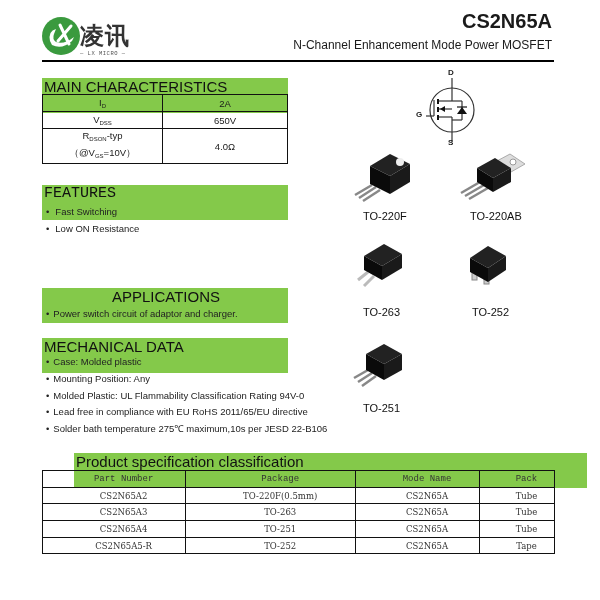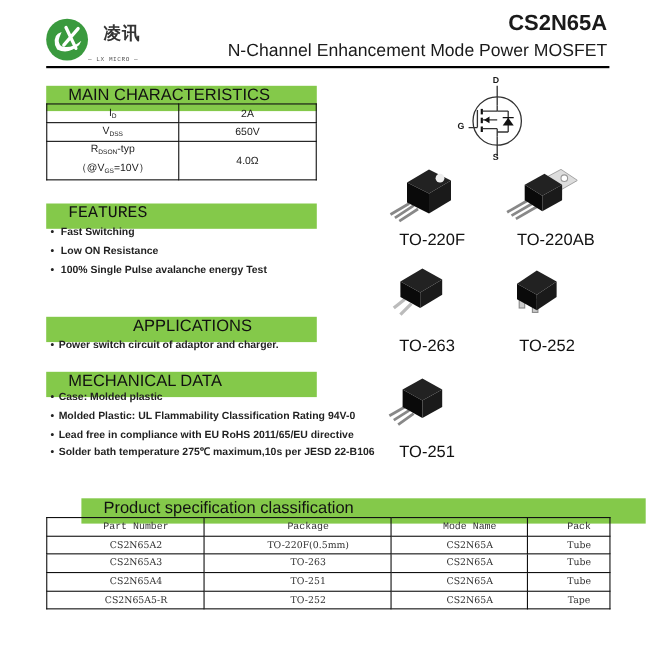--- a/index.html
+++ b/index.html
@@ -1,43 +1,43 @@
 <!DOCTYPE html>
 <html><head>
 <meta charset="utf-8">
 <style>
   * { box-sizing: border-box; margin: 0; padding: 0; }
   html, body { width: 600px; height: 600px; background: #ffffff; overflow: hidden; }
   body { position: relative; font-family: "Liberation Sans", sans-serif; color: #1a1a1a; }
 
   .logo { position: absolute; left: 42px; top: 17px; width: 100px; height: 44px; }
   .logo-circle { position: absolute; left: 0; top: 0; width: 38px; height: 38px; border-radius: 50%; background: #3a9a3e; }
-  .logo-cn { position: absolute; left: 52px; top: 3px; font-family: "DejaVu Serif", serif; font-size: 16px; font-weight: bold; color: #333; letter-spacing: 1px; }
+  .logo-cn { position: absolute; left: 38px; top: 3px; font-family: "DejaVu Serif", serif; font-size: 24px; font-weight: bold; color: #333; letter-spacing: 1px; }
   .logo-en { position: absolute; left: 38px; top: 33px; font-family: "Liberation Mono", monospace; font-size: 5.5px; color: #555; letter-spacing: 0.5px; white-space: nowrap; }
 
   .doc-title { position: absolute; right: 48px; top: 10px; font-size: 20px; font-weight: bold; color: #1a1a1a; }
-  .doc-subtitle { position: absolute; right: 48px; top: 38px; font-size: 16px; color: #1a1a1a; }
+  .doc-subtitle { position: absolute; right: 48px; top: 38px; font-size: 12px; color: #1a1a1a; }
   .header-rule { position: absolute; left: 42px; top: 60px; width: 512px; height: 2px; background: #000; }
 
-  .sec-head { position: absolute; left: 42px; width: 246px; height: 23px; background: #84c94a; font-size: 15px; line-height: 17px; color: #111; padding-left: 20px; white-space: nowrap; overflow: hidden; }
+  .sec-head { position: absolute; left: 42px; width: 246px; height: 35px; background: #84c94a; font-size: 15px; line-height: 17px; color: #111; padding-left: 2px; white-space: nowrap; overflow: hidden; }
 
   table.mc { position: absolute; left: 42px; top: 94px; width: 246px; border-collapse: collapse; font-size: 9.5px; }
   table.mc td { border: 1px solid #111; text-align: center; vertical-align: middle; }
   table.mc td.param { width: 120px; }
   table.mc tr.r1 td, table.mc tr.r2 td { height: 17px; }
   table.mc tr.r3 td { height: 33px; line-height: 13px; }
   sub { font-size: 6px; vertical-align: -2px; }
 
-  ul.bul { position: absolute; left: 46px; list-style: none; font-size: 9.5px; color: #222; font-weight: bold; }
+  ul.bul { position: absolute; left: 46px; list-style: none; font-size: 9.5px; color: #222; }
   ul.bul li { height: 16.8px; line-height: 16.8px; white-space: nowrap; }
   ul.bul li::before { content: "•"; margin-right: 4px; }
   ul.feat li::before { margin-right: 6px; }
 
   .pkg { position: absolute; }
-  .pkg-label { position: absolute; font-size: 15px; color: #111; white-space: nowrap; }
+  .pkg-label { position: absolute; font-size: 11px; color: #111; white-space: nowrap; }
 
   table.ps { position: absolute; left: 42px; top: 470px; width: 513px; border-collapse: collapse; font-family: "DejaVu Serif", serif; font-size: 8.5px; color: #333; }
   table.ps td, table.ps th { border: 1.5px solid #111; text-align: center; height: 16.7px; font-weight: normal; padding-left: 19px; }
   table.ps th { font-family: "Liberation Mono", monospace; font-size: 9px; }
   .ps-head { top: 453px; width: 513px; margin-left: 32px; }
 </style>
 </head>
 <body>
 
 <div class="logo">
@@ -72,31 +72,31 @@
     </td>
     <td>4.0Ω</td>
   </tr>
 </tbody>
   </table>
 
 <div class="sec-head" style="top:185px;font-family:Liberation Mono, monospace;">FEATURES</div>
 <ul class="bul feat" style="top:204px;">
   <li>Fast Switching</li>
   <li>Low ON Resistance</li>
-  <li>100% Single Pulse avalanche energy Test</li>
 </ul>
 
 <div class="sec-head" style="top:288px;text-align:center;">APPLICATIONS</div>
 <ul class="bul" style="top:306px;">
   <li>Power switch circuit of adaptor and charger.</li>
 </ul>
 
 <div class="sec-head" style="top:338px;">MECHANICAL DATA</div>
 <ul class="bul" style="top:354px;">
   <li>Case: Molded plastic</li>
+  <li>Mounting Position: Any</li>
   <li>Molded Plastic: UL Flammability Classification Rating 94V-0</li>
   <li>Lead free in compliance with EU RoHS 2011/65/EU directive</li>
   <li>Solder bath temperature 275℃ maximum,10s   per JESD 22-B106</li>
 </ul>
 
 <div class="pkg" style="left:412px; top:70px; width:80px; height:80px;">
   <svg width="80" height="80" viewBox="0 0 80 80">
     <circle cx="40" cy="40" r="22" fill="none" stroke="#333" stroke-width="1.2"></circle>
     <line x1="40" y1="8" x2="40" y2="26" stroke="#333" stroke-width="1.2"></line>
     <line x1="40" y1="54" x2="40" y2="72" stroke="#333" stroke-width="1.2"></line>

